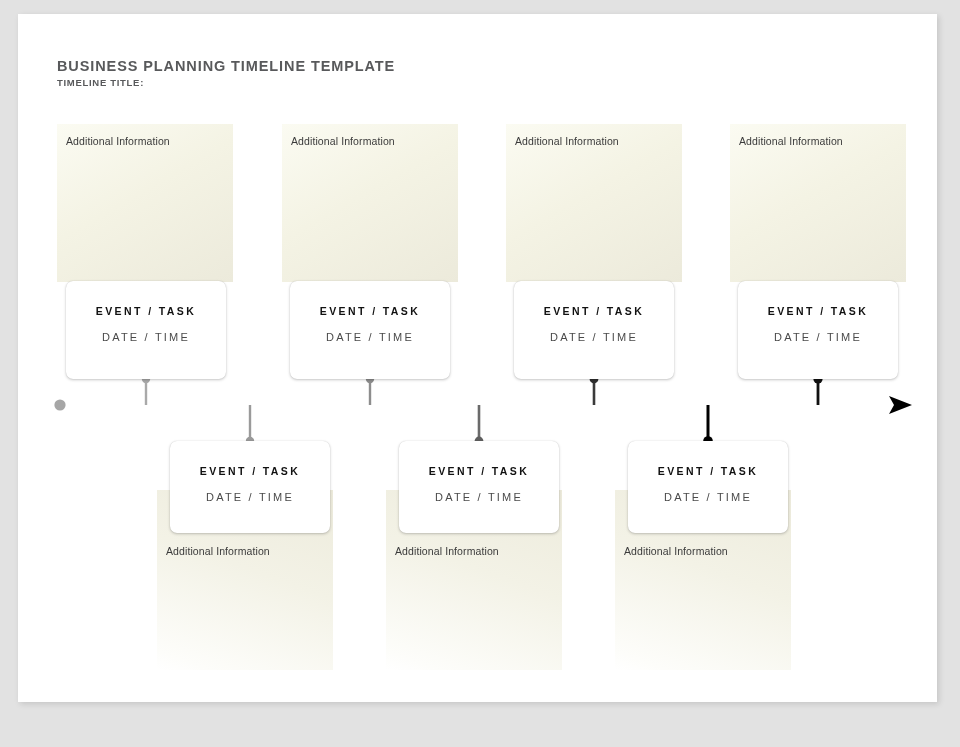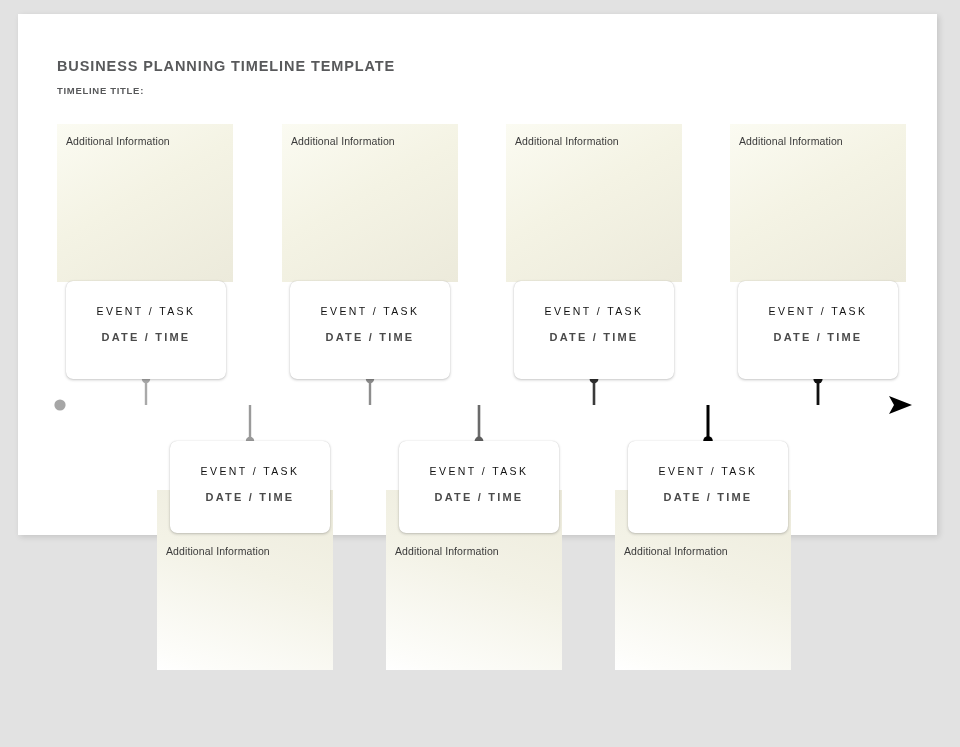--- a/index.html
+++ b/index.html
@@ -12,40 +12,40 @@
     background: #e2e2e2;
     font-family: "Liberation Sans", sans-serif;
     overflow: hidden;
   }
 
   #page {
     position: absolute;
     left: 18px;
     top: 14px;
     width: 919px;
-    height: 521px;
+    height: 688px;
     background: #ffffff;
     box-shadow: 2px 2px 6px rgba(0,0,0,0.13);
   }
 
   
   #title {
     position: absolute;
     left: 39px;
     top: 44px;
     font-size: 14.5px;
     font-weight: bold;
     letter-spacing: 0.9px;
     color: #58595b;
     white-space: nowrap;
   }
   #subtitle {
     position: absolute;
     left: 39px;
-    top: 71px;
+    top: 63px;
     font-size: 9.5px;
     font-weight: bold;
     letter-spacing: 0.7px;
     color: #58595b;
     white-space: nowrap;
   }
 
   
   .note {
     position: absolute;
@@ -76,35 +76,34 @@
     border-radius: 7px;
     box-shadow: 0 1px 3px rgba(0,0,0,0.22), 0 0 1px rgba(0,0,0,0.18);
     text-align: center;
   }
   .card-event {
     position: absolute;
     left: 0;
     right: 0;
     top: 24px;
     font-size: 10.5px;
-    font-weight: normal;
+    font-weight: bold;
     letter-spacing: 2.4px;
     color: #111111;
     white-space: nowrap;
   }
   .card-date {
     position: absolute;
     left: 0;
     right: 0;
     top: 50px;
     font-size: 11px;
     letter-spacing: 2.2px;
     color: #4a4a4a;
     white-space: nowrap;
-    font-weight: bold;
   }
 
   
   #timeline-svg {
     position: absolute;
     left: 0;
     top: 0;
     width: 919px;
     height: 701px;
     overflow: visible;

